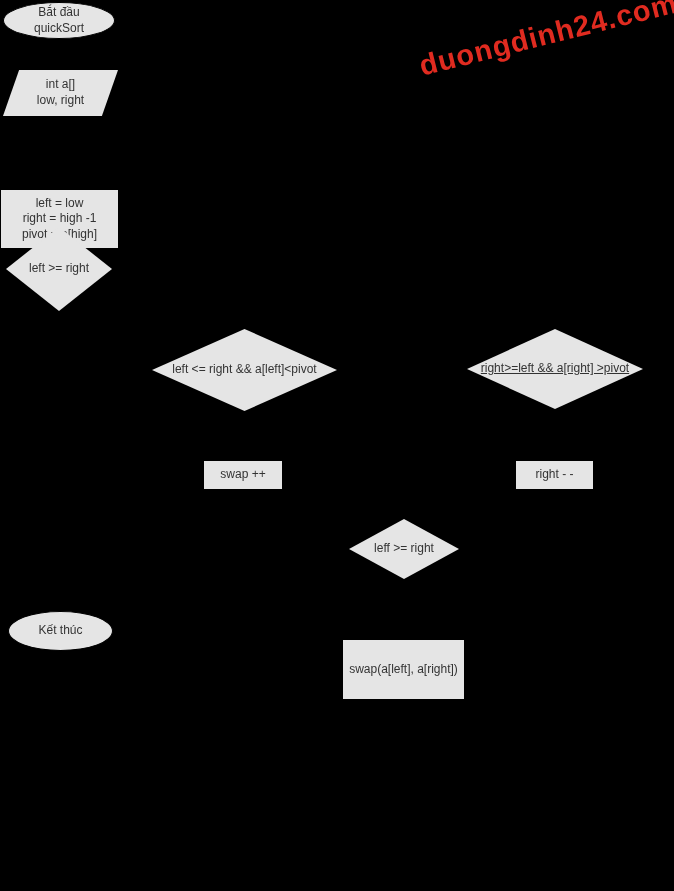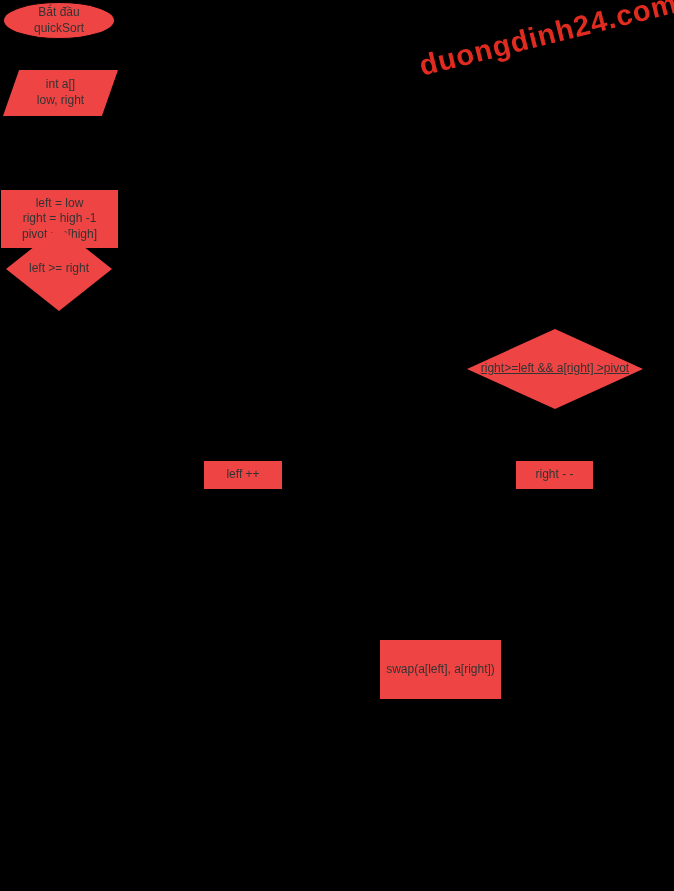--- a/index.html
+++ b/index.html
@@ -9,21 +9,21 @@
     font-family:"Liberation Sans", sans-serif;
     overflow:hidden;
     position:relative;
   }
   .canvas{
     position:absolute;left:0;top:0;width:674px;height:891px;
     background:#000000;
   }
   .node{
     position:absolute;
-    background:#ef4444;
+    background:#e5e5e5;
     color:#333333;
     font-size:12px;
     line-height:1.3;
     display:flex;
     align-items:center;
     justify-content:center;
     text-align:center;
     white-space:pre-line;
     box-sizing:border-box;
   }
@@ -35,21 +35,21 @@
   .n-start {left:3px;  top:2px;   width:112px; height:37px;}
   .n-input {left:3px;  top:70px;  width:115px; height:46px;}
   .n-init  {left:0px;  top:149px; width:119px; height:60px;margin-top:40px;}
   .n-d1    {left:6px;  top:227px; width:106px; height:84px;text-align:right;}
   .n-d2    {left:152px;top:329px; width:185px; height:82px;}
   .n-d3    {left:467px;top:329px; width:176px; height:80px;text-decoration:underline;}
   .n-incl  {left:203px;top:460px; width:80px;  height:30px;}
   .n-decr  {left:515px;top:460px; width:79px;  height:30px;}
   .n-d4    {left:349px;top:519px; width:110px; height:60px;}
   .n-end   {left:8px;  top:611px; width:105px; height:40px;}
-  .n-swaplr{left:342px;top:639px; width:123px; height:61px;margin-left:37px;}
+  .n-swaplr{left:342px;top:639px; width:123px; height:61px;}
   .n-swaplh{left:205px;top:731px; width:122px; height:58px;}
   .n-rec   {left:175px;top:832px; width:180px; height:55px;}
 
   .watermark{
     position:absolute;
     left:420px;
     top:50px;
     color:#e02b20;
     font-size:29px;
     font-weight:bold;
@@ -69,28 +69,31 @@
 
   <div class="node parallelogram n-input">int a[]
 low, right</div>
 
   <div class="node rect n-init">left = low
 right = high -1
 pivot = a[high]</div>
 
   <div class="node diamond n-d1">left &gt;= right</div>
 
+  <div class="node diamond n-d2">left &lt;= right &amp;&amp; a[left]&lt;pivot</div>
 
   <div class="node diamond n-d3">right&gt;=left &amp;&amp; a[right] &gt;pivot</div>
 
-  <div class="node rect n-incl">leff ++</div>
+  <div class="node rect n-incl">swap ++</div>
 
   <div class="node rect n-decr">right - -</div>
 
+  <div class="node diamond n-d4">leff &gt;= right</div>
 
+  <div class="node ellipse n-end">Kết thúc</div>
 
   <div class="node rect n-swaplr">swap(a[left], a[right])</div>
 
 
 
   <div class="watermark">duongdinh24.com</div>
 
 </div>
 
 </body></html>

